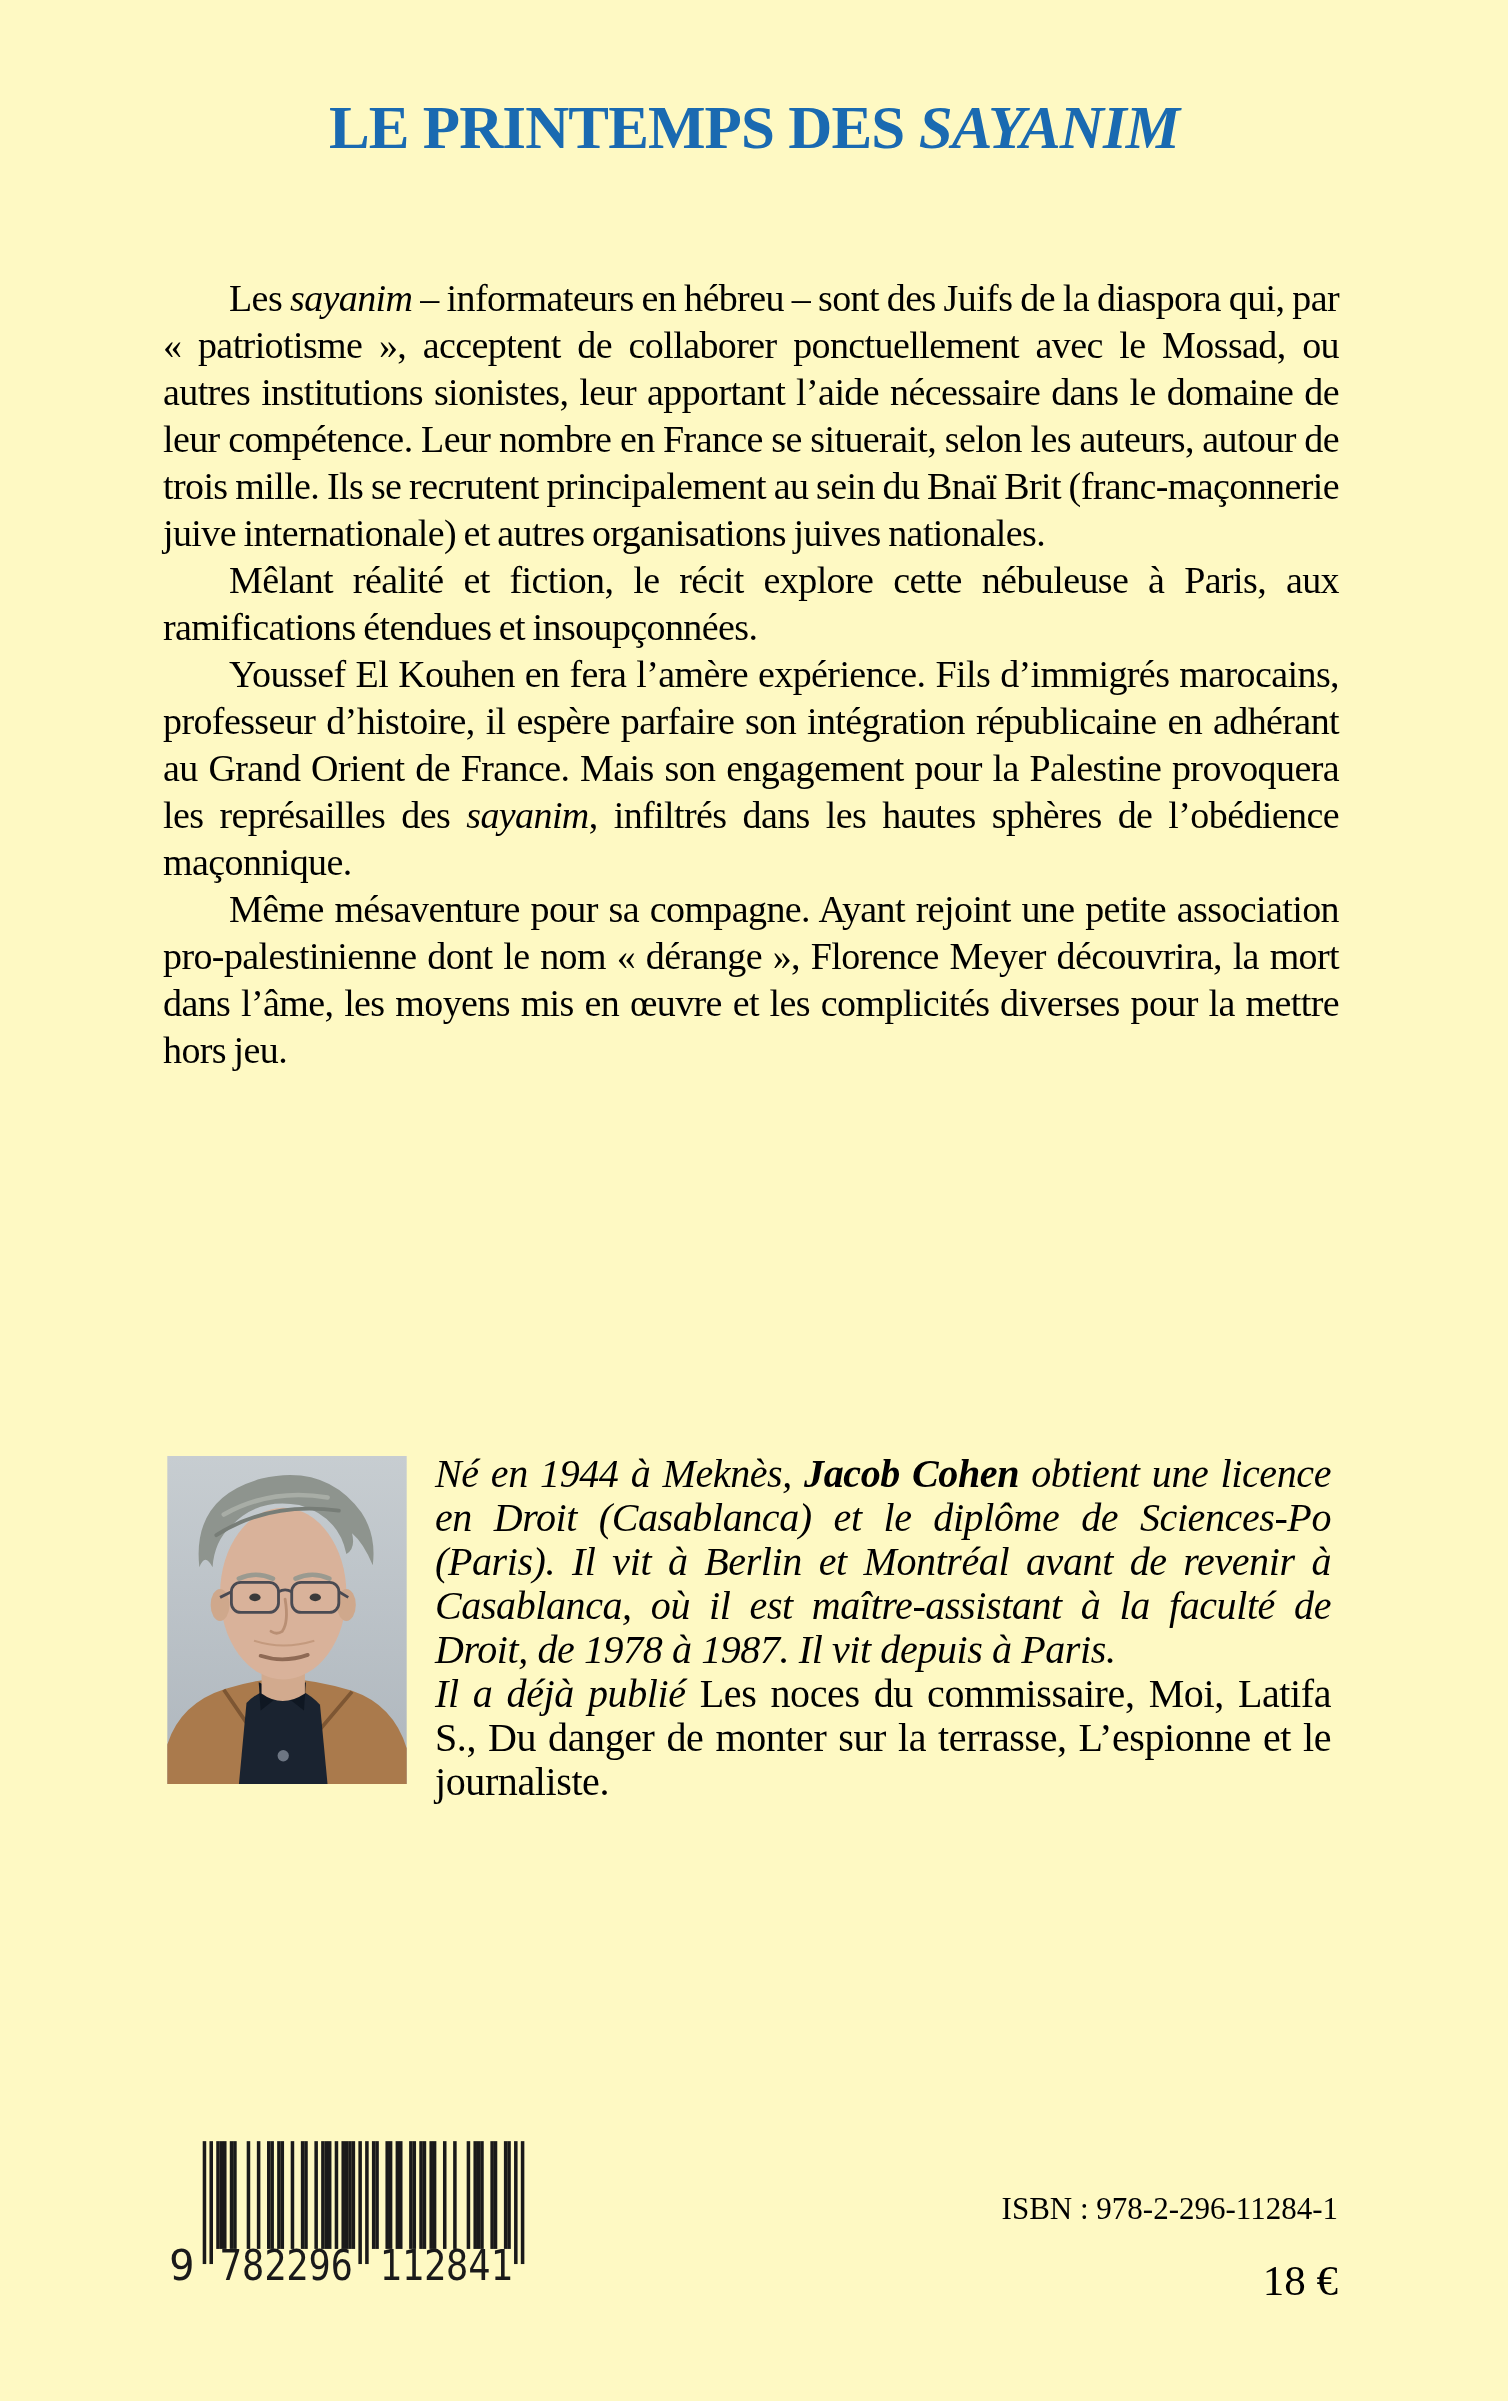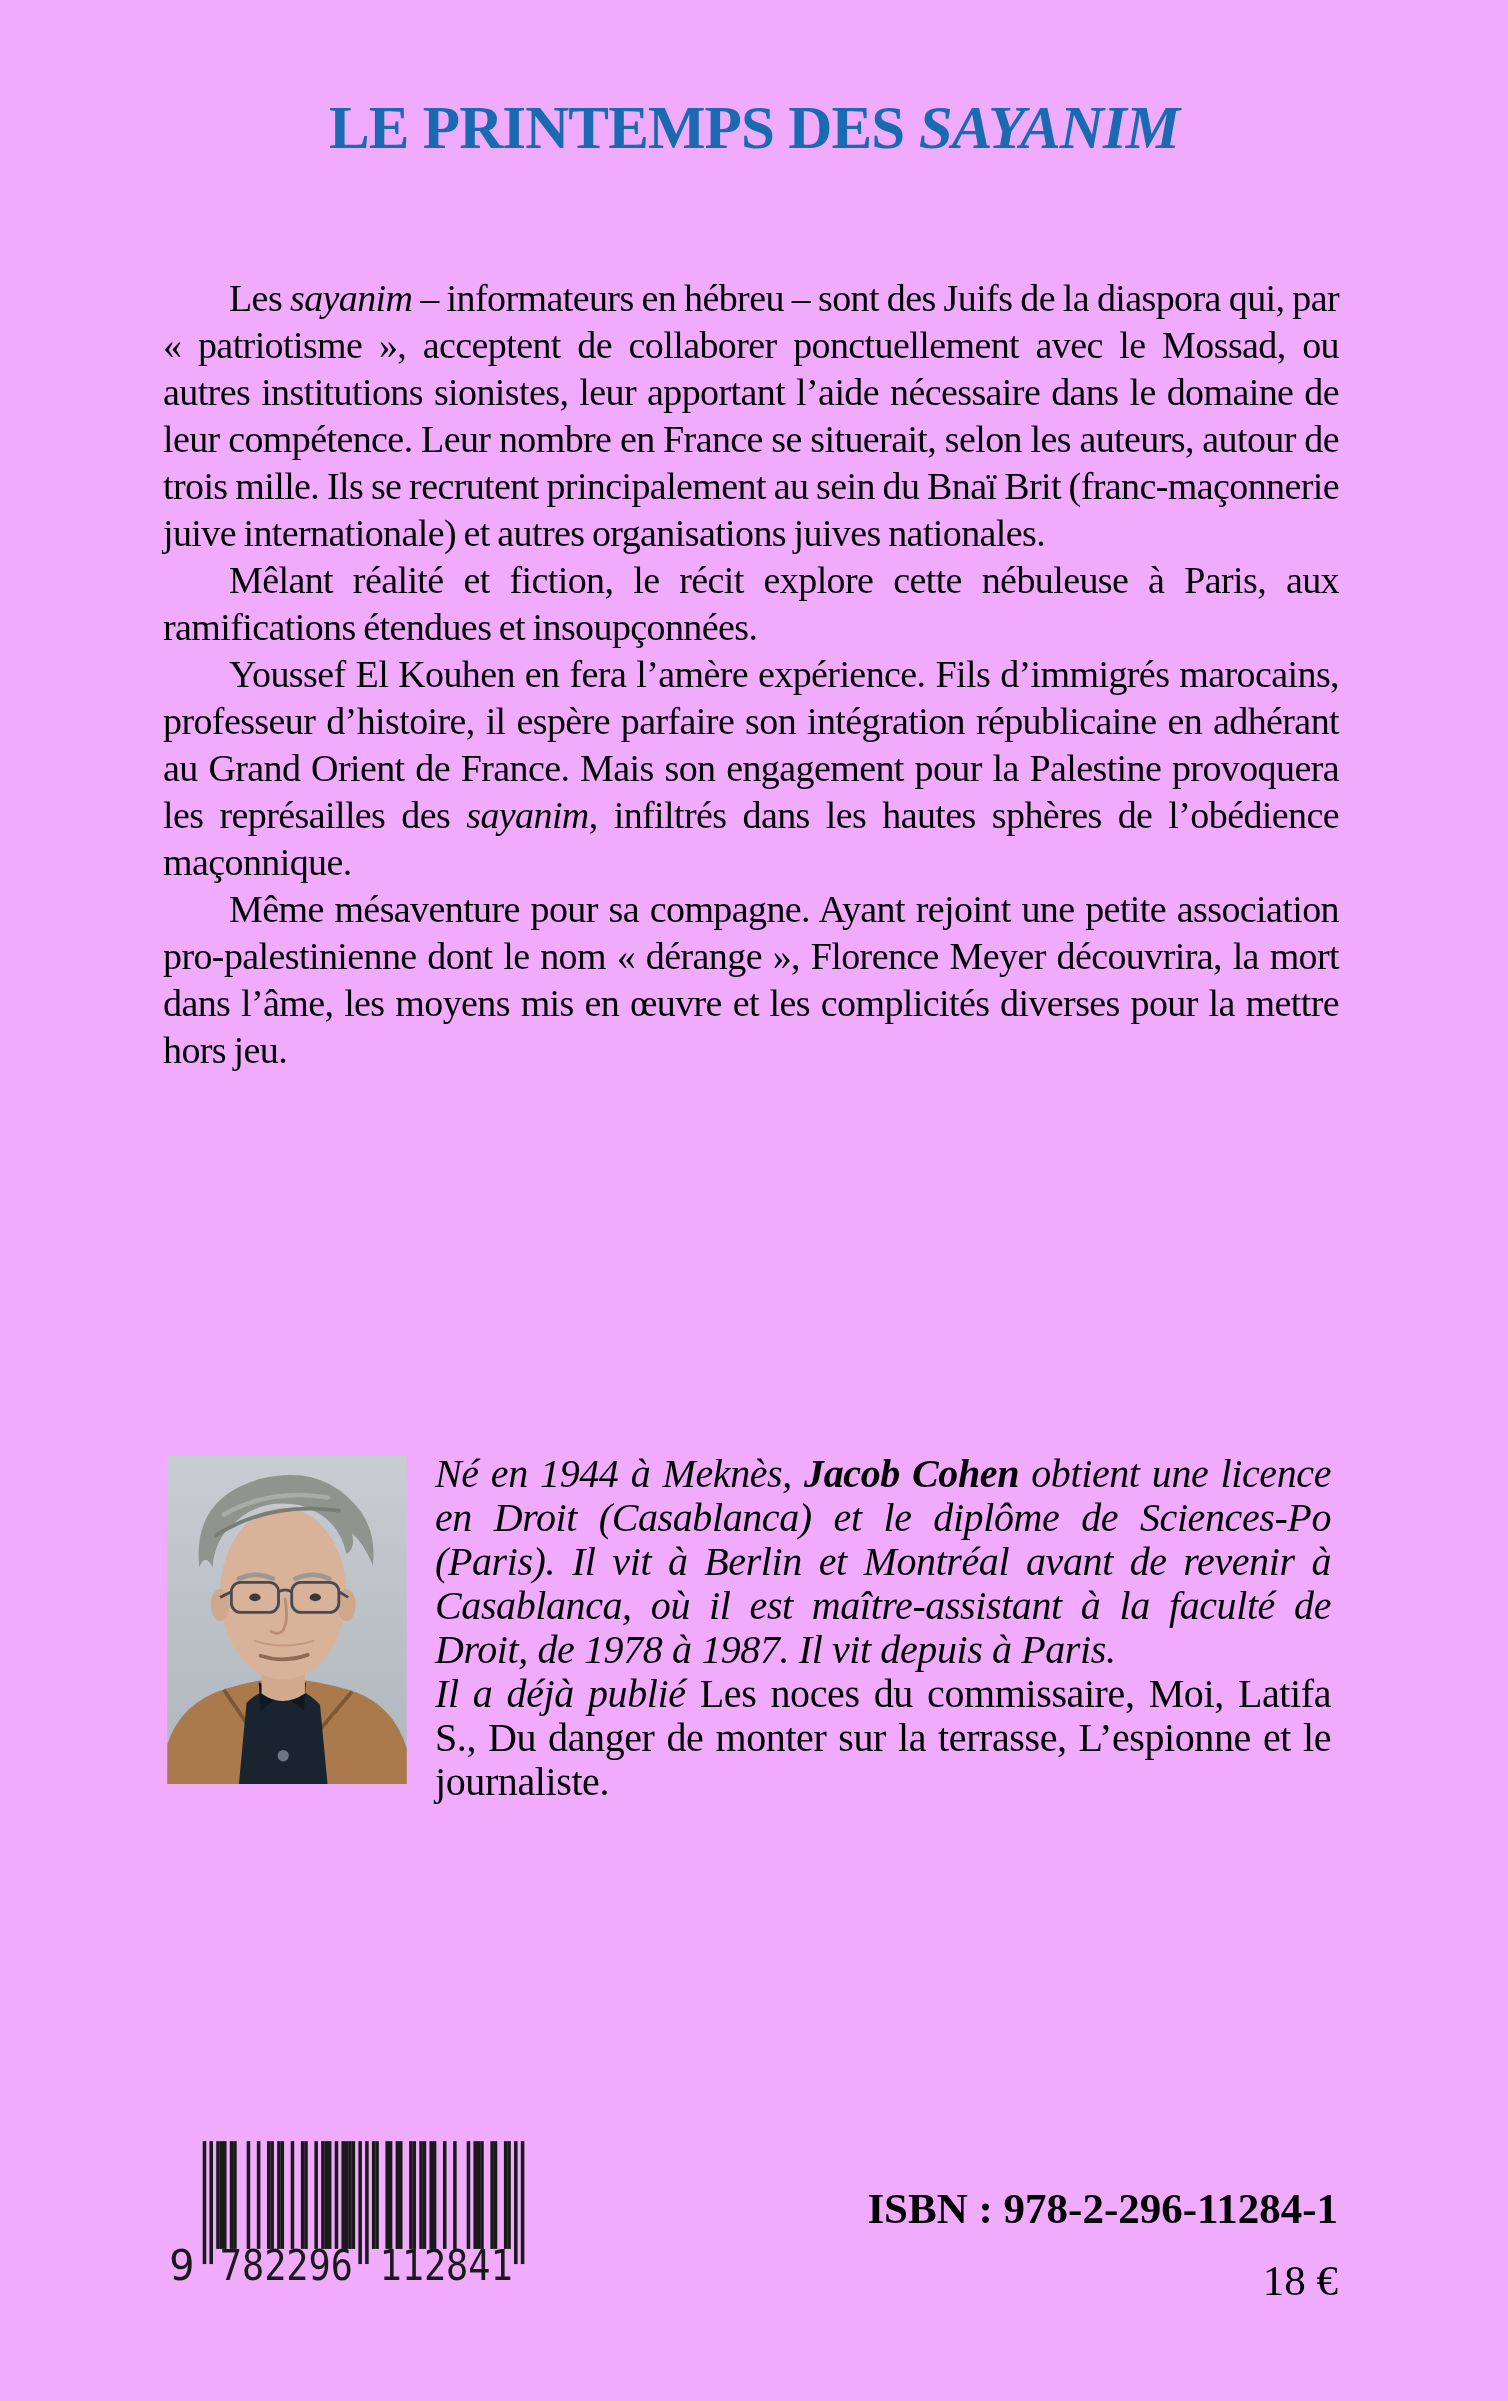--- a/index.html
+++ b/index.html
@@ -1,20 +1,20 @@
 <!DOCTYPE html>
 <html style="font-size:15px"><head>
 <meta charset="utf-8">
 <style>
   html,body { margin:0; padding:0; background:#e8e8e8; }
   .page {
     position:relative;
     width:1508px; height:2402px;
     margin:0 auto;
-    background:#f0abfc;
+    background:#fef9c3;
     font-family:"Liberation Serif", serif;
     color:#000;
     overflow:hidden;
   }
   .title {
     position:absolute;
     top:97px; left:0; width:100%;
     text-align:center;
     font-weight:bold;
     font-size:61px;
@@ -56,25 +56,24 @@
   .barcode svg { display:block; }
   .barcode rect { fill:#1a1a1a; }
   .barcode text {
     font-family:"DejaVu Sans Mono", monospace;
     font-size:45px;
     fill:#1a1a1a;
   }
   .isbn-line {
     position:absolute;
     right:170px; top:2184px;
-    font-size:43px;
+    font-size:31px;
     line-height:49px;
     text-align:center;
     white-space:nowrap;
-    font-weight:bold;
   }
   .price-line {
     position:absolute;
     right:170px; top:2256px;
     font-size:43px;
     line-height:49px;
     text-align:right;
     white-space:nowrap;
   }
 </style>

